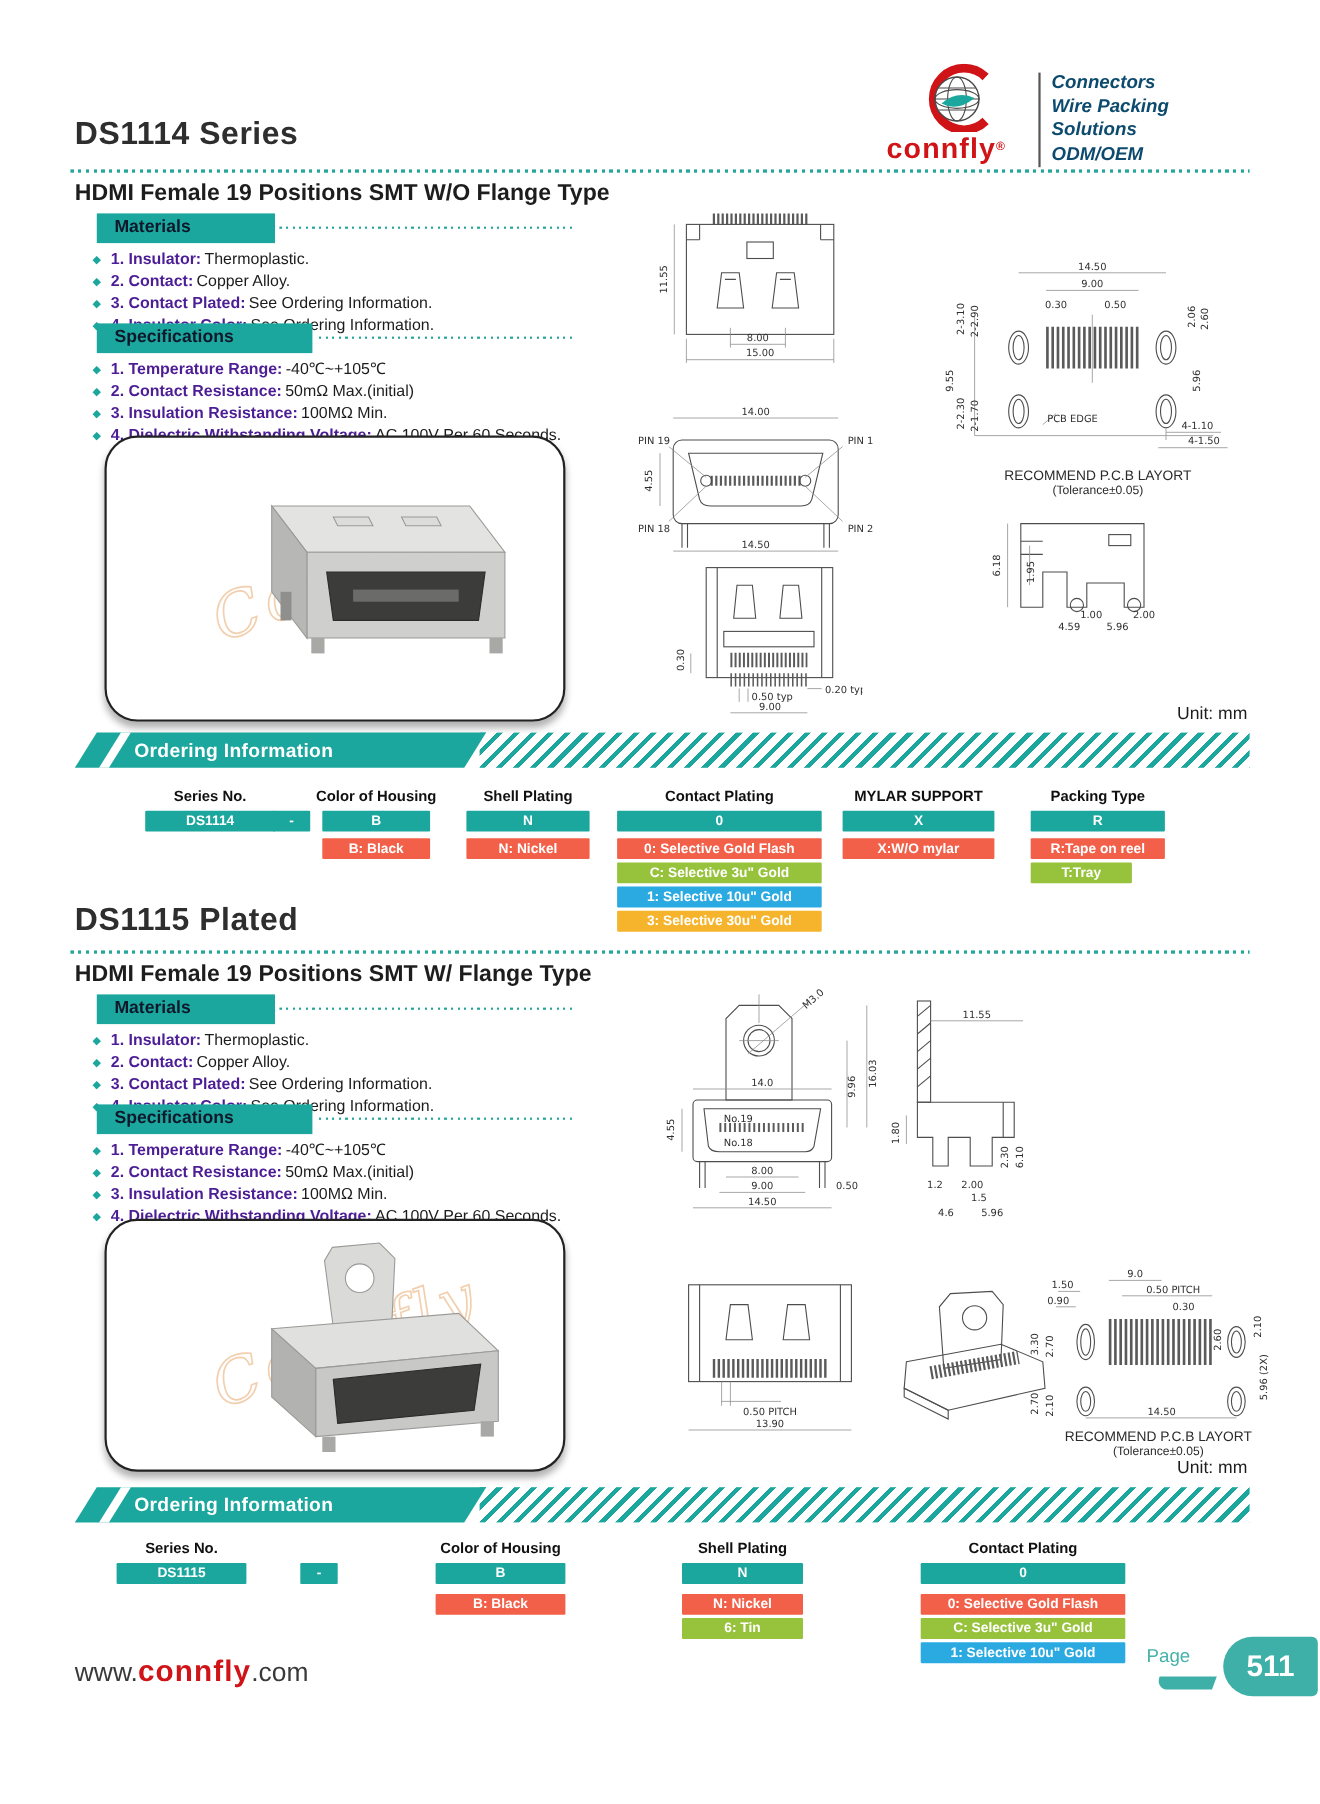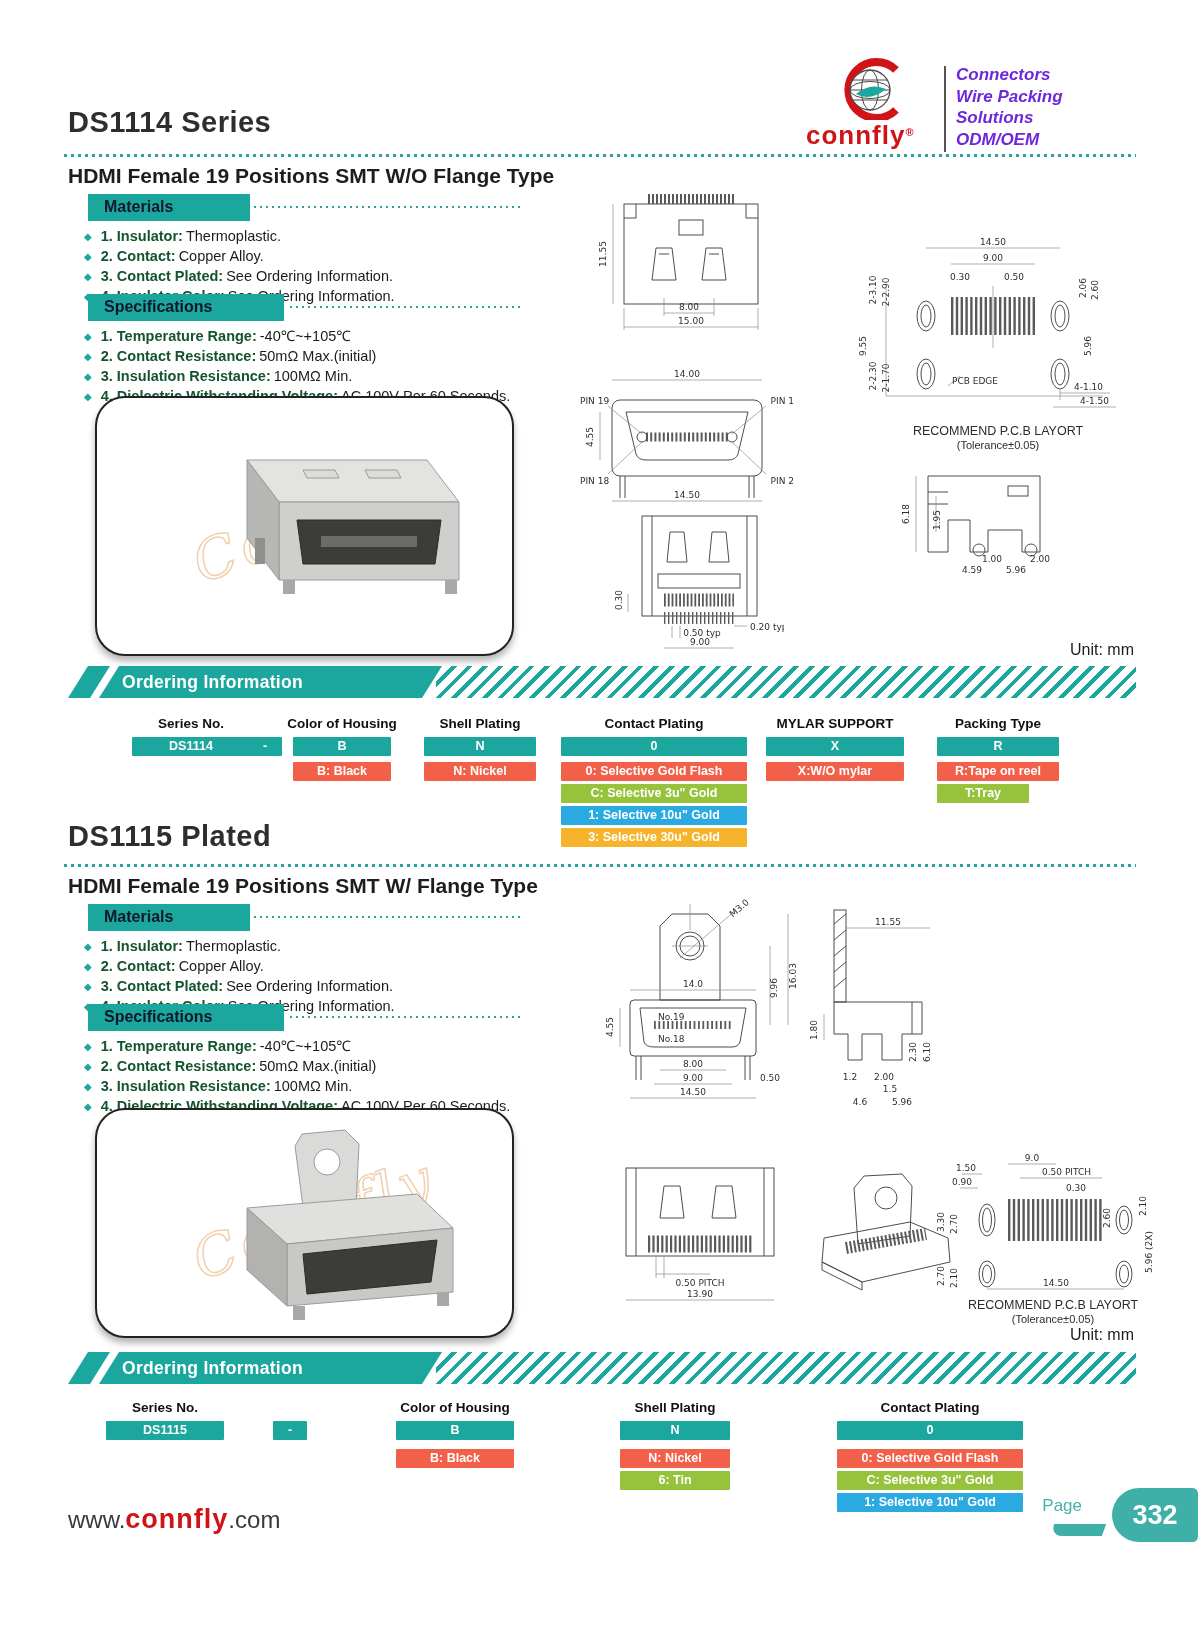--- a/index.html
+++ b/index.html
@@ -10,21 +10,21 @@
   .subtitle{font-size:21px;font-weight:bold;color:#1d1d1d;}
   .dotline{position:absolute;height:3px;
      background:repeating-linear-gradient(90deg,#24a69c 0 3px,transparent 3px 7px);}
   .dotline-thin{position:absolute;height:2px;
      background:repeating-linear-gradient(90deg,#24a69c 0 2px,transparent 2px 6px);}
   .sec-banner{position:absolute;height:27px;background:#1BA79D;color:#0f172a;
      font-weight:bold;font-size:16px;line-height:26px;padding-left:16px;box-sizing:border-box;}
   .blist{position:absolute;font-size:14.5px;color:#1c1c1c;}
   .li{height:20px;line-height:20px;white-space:nowrap;}
   .diam{color:#1BA79D;font-size:10px;margin-right:9px;vertical-align:1px;}
-  .li b{color:#14532d;}
+  .li b{color:#4c1d95;}
   .li .val{margin-left:3px;}
   .photo{position:absolute;border:2px solid #222;border-radius:30px;background:#fff;
      box-shadow:0 5px 7px rgba(0,0,0,0.3);overflow:hidden;}
   .wm{font-size:56px;font-style:italic;fill:none;stroke:#f2cfae;stroke-width:1.5;
      font-family:"DejaVu Serif",serif;letter-spacing:5px;}
   .ln{stroke:#4d4d4d;fill:none;stroke-width:1;}
   .lt{stroke:#8c8c8c;fill:none;stroke-width:0.7;}
   .cb{stroke:#5a5a5a;fill:none;}
   svg text{font-family:"DejaVu Sans",sans-serif;font-size:9px;fill:#2e2e2e;}
   .tm{text-anchor:middle;}
@@ -51,21 +51,21 @@
   .c-teal{background:#1BA79D;}
   .c-red{background:#F2604A;}
   .c-green{background:#97C23C;}
   .c-blue{background:#2BAAE1;}
   .c-yellow{background:#F5B42C;}
   .logo-text{color:#D01317;font-weight:800;font-size:26px;letter-spacing:1px;
      font-family:"Liberation Sans",sans-serif;}
   .logo-text sup{font-size:11px;font-weight:bold;vertical-align:8px;}
   .logo-divider{position:absolute;width:2px;background:#555;}
   .tagline{position:absolute;font-style:italic;font-weight:bold;font-size:17px;
-     color:#6d28d9;line-height:21.5px;}
+     color:#0c4a6e;line-height:21.5px;}
   .footer-url{position:absolute;font-size:24px;color:#3a3a3a;}
   .footer-url .brand{color:#D01317;font-weight:800;font-size:27px;letter-spacing:1px;}
   .page-badge-label{position:absolute;color:#45b1a8;font-size:17px;}
   .page-badge{position:absolute;background:#3fb0a7;color:#fff;font-weight:bold;
      font-size:27px;text-align:center;border-radius:30px 6px 6px 30px;}
   .badge-tail{position:absolute;background:#3fb0a7;border-radius:0 0 0 16px;
      transform:skewX(-20deg);}
 </style>
 </head>
 <body>
@@ -518,15 +518,15 @@
       <div class="cell c-blue" style="width:186px;">1: Selective 10u" Gold</div>
     </div>
   </div>
 
   <div class="footer-url" style="left:68px;top:1504px;">
     <span>www.</span><span class="brand">connfly</span><span>.com</span>
   </div>
 
   <div class="page-badge-label" style="right:118px;top:1496px;">Page</div>
   <div class="badge-tail" style="right:96px;top:1524px;width:52px;height:12px;"></div>
-  <div class="page-badge" style="right:2px;top:1488px;width:86px;height:54px;line-height:54px;">332</div>
+  <div class="page-badge" style="right:2px;top:1488px;width:86px;height:54px;line-height:54px;">511</div>
 
 </div>
 
 </body></html>

